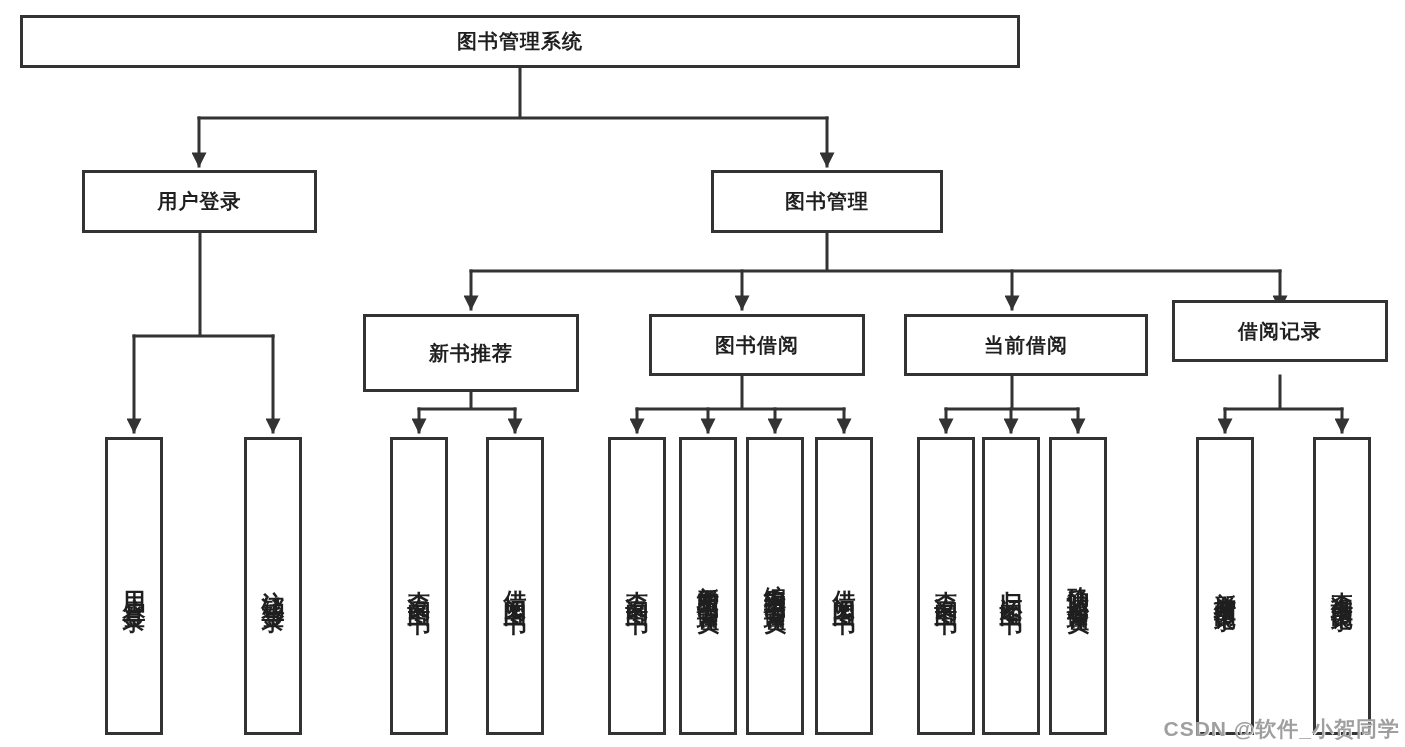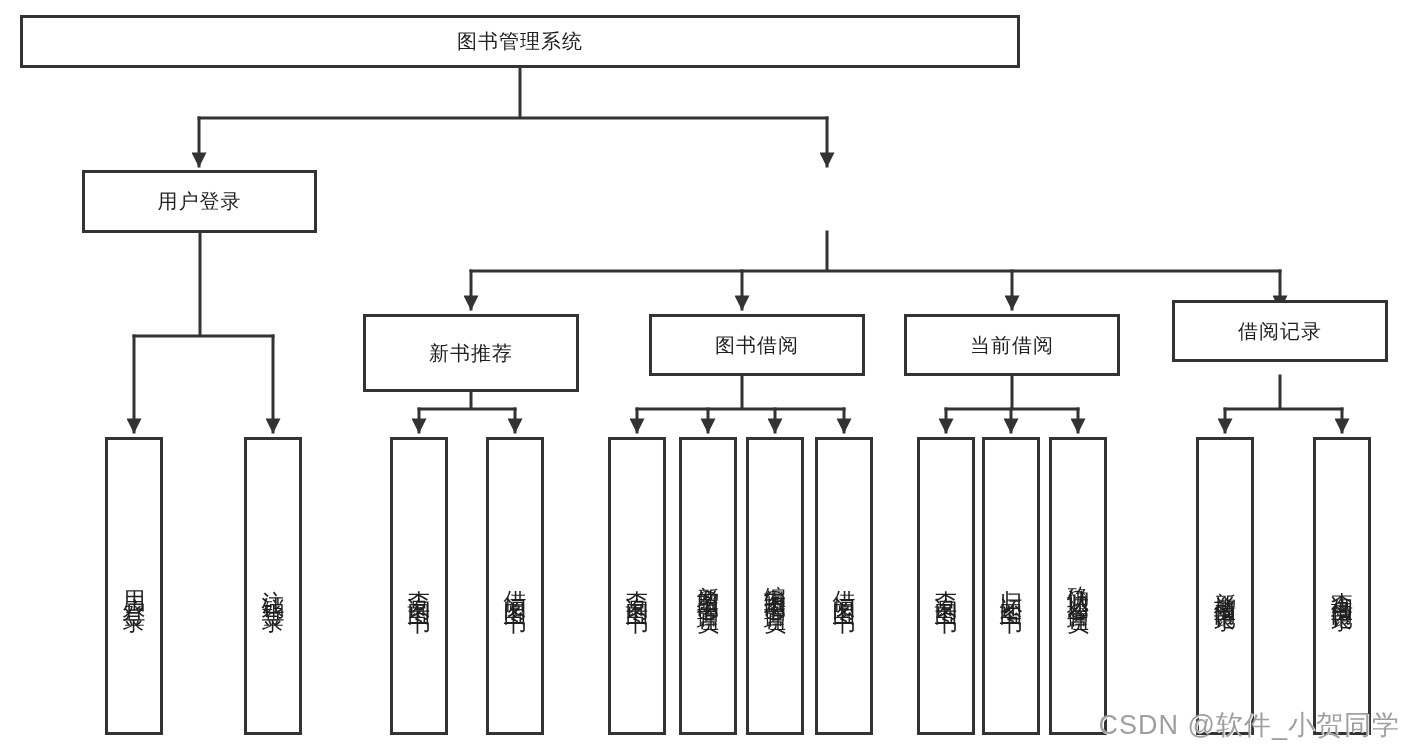--- a/index.html
+++ b/index.html
@@ -7,20 +7,21 @@
     width: 1405px; height: 747px;
     background: #ffffff;
     font-family: "Liberation Sans", "DejaVu Sans", sans-serif;
     position: relative;
     overflow: hidden;
   }
   #canvas {
     position: relative;
     width: 1405px; height: 747px;
     background: #ffffff;
+    font-weight: bold;
   }
   #connectors {
     position: absolute; left: 0; top: 0;
     z-index: 0;
   }
   .hbox {
     position: absolute;
     box-sizing: border-box;
     border: 3px solid #333333;
     background: #ffffff;
@@ -55,21 +56,21 @@
     white-space: nowrap;
   }
   .vbox .vtext.long {
     font-size: 22px;
     letter-spacing: 4px;
   }
   #watermark {
     position: absolute;
     right: 5px;
     bottom: 4px;
-    font-size: 27px;
+    font-size: 21px;
     color: #9f9f9f;
     text-shadow: 1px 1px 0 rgba(255,255,255,0.9);
     letter-spacing: 1px;
     z-index: 2;
     white-space: nowrap;
   }
 </style>
 </head>
 <body>
 
@@ -114,24 +115,25 @@
 
       <path d="M1280,376 V409 M1225,409 H1342"></path>
       <line x1="1225" y1="409" x2="1225" y2="432" marker-end="url(#arr)"></line>
       <line x1="1342" y1="409" x2="1342" y2="432" marker-end="url(#arr)"></line>
     </g>
   </svg>
 
   <div class="hbox" style="left:20px; top:15px; width:1000px; height:53px;">图书管理系统</div>
 
   <div class="hbox" style="left:82px; top:170px; width:235px; height:63px;">用户登录</div>
+  <div class="hbox" style="left:711px; top:170px; width:232px; height:63px;">图书管理</div>
 
   <div class="hbox" style="left:363px; top:314px; width:216px; height:78px;">新书推荐</div>
   <div class="hbox" style="left:634px; top:314px; width:216px; height:62px;margin-left:15px;">图书借阅</div>
-  <div class="hbox" style="left:904px; top:314px; width:216px; height:62px;">当前借阅</div>
+  <div class="hbox" style="left:904px; top:314px; width:244px; height:62px;">当前借阅</div>
   <div class="hbox" style="left:1172px; top:300px; width:216px; height:62px;">借阅记录</div>
 
   <div class="vbox" style="left:105px;">
     <span class="vtext">用户登录</span>
   </div>
   <div class="vbox" style="left:244px;">
     <span class="vtext">注销登录</span>
   </div>
 
   <div class="vbox" style="left:390px;">

